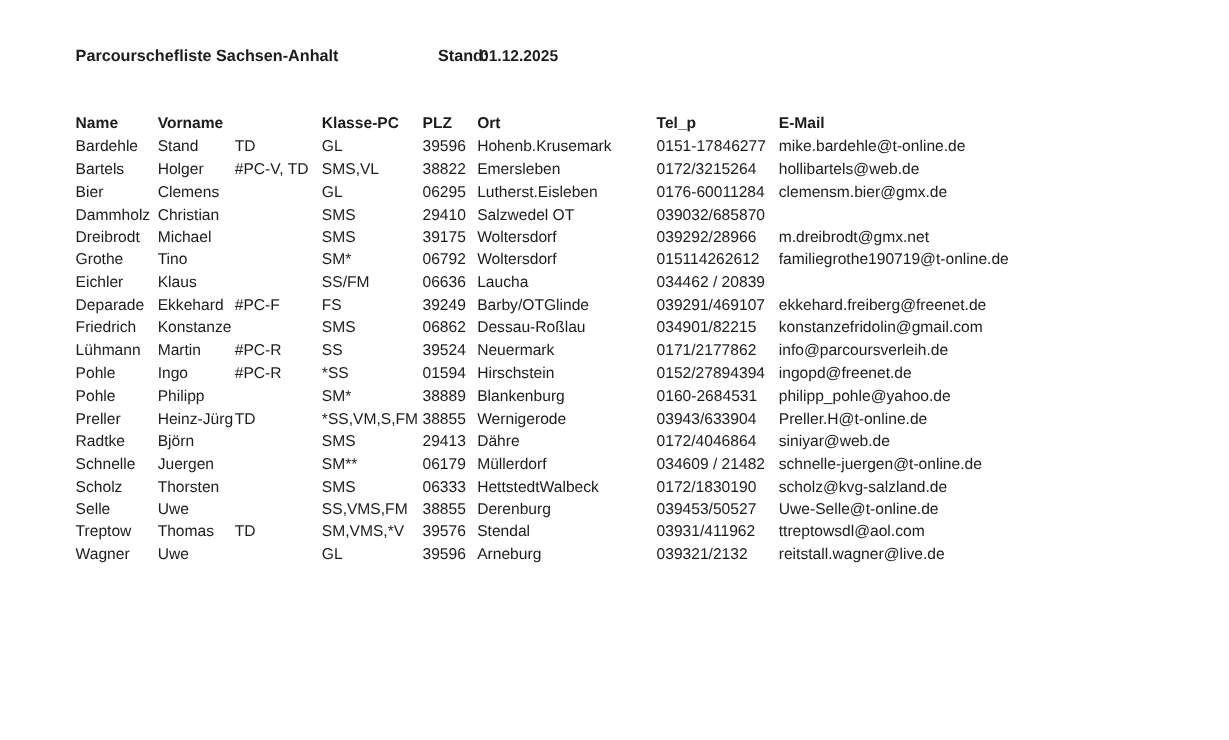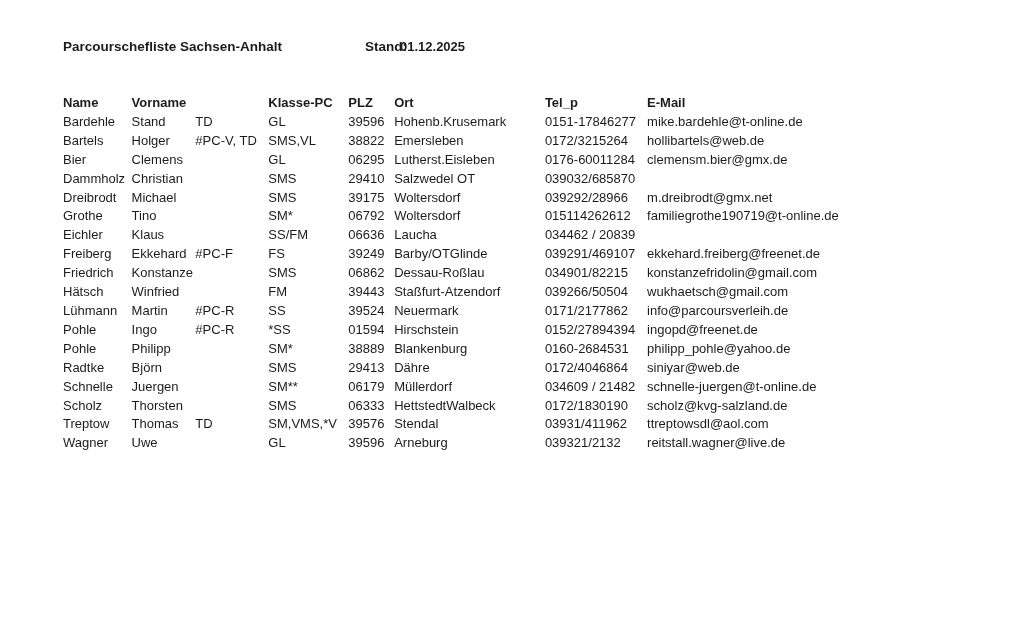--- a/index.html
+++ b/index.html
@@ -167,48 +167,38 @@
           <td>Eichler</td>
           <td>Klaus</td>
           <td></td>
           <td>SS/FM</td>
           <td>06636</td>
           <td>Laucha</td>
           <td>034462 / 20839</td>
           <td></td>
         </tr>
         <tr>
-          <td>Freiberg</td>
+          <td>Deparade</td>
           <td>Ekkehard</td>
           <td>#PC-F</td>
           <td>FS</td>
           <td>39249</td>
           <td>Barby/OTGlinde</td>
           <td>039291/469107</td>
           <td>ekkehard.freiberg@freenet.de</td>
         </tr>
         <tr>
           <td>Friedrich</td>
           <td>Konstanze</td>
           <td></td>
           <td>SMS</td>
           <td>06862</td>
           <td>Dessau-Roßlau</td>
           <td>034901/82215</td>
           <td>konstanzefridolin@gmail.com</td>
-        </tr>
-        <tr>
-          <td>Hätsch</td>
-          <td>Winfried</td>
-          <td></td>
-          <td>FM</td>
-          <td>39443</td>
-          <td>Staßfurt-Atzendorf</td>
-          <td>039266/50504</td>
-          <td>wukhaetsch@gmail.com</td>
         </tr>
         <tr>
           <td>Lühmann</td>
           <td>Martin</td>
           <td>#PC-R</td>
           <td>SS</td>
           <td>39524</td>
           <td>Neuermark</td>
           <td>0171/2177862</td>
           <td>info@parcoursverleih.de</td>
@@ -227,20 +217,30 @@
           <td>Pohle</td>
           <td>Philipp</td>
           <td></td>
           <td>SM*</td>
           <td>38889</td>
           <td>Blankenburg</td>
           <td>0160-2684531</td>
           <td>philipp_pohle@yahoo.de</td>
         </tr>
         <tr>
+          <td>Preller</td>
+          <td>Heinz-Jürg</td>
+          <td>TD</td>
+          <td>*SS,VM,S,FM</td>
+          <td>38855</td>
+          <td>Wernigerode</td>
+          <td>03943/633904</td>
+          <td>Preller.H@t-online.de</td>
+        </tr>
+        <tr>
           <td>Radtke</td>
           <td>Björn</td>
           <td></td>
           <td>SMS</td>
           <td>29413</td>
           <td>Dähre</td>
           <td>0172/4046864</td>
           <td>siniyar@web.de</td>
         </tr>
         <tr>
@@ -255,20 +255,30 @@
         </tr>
         <tr>
           <td>Scholz</td>
           <td>Thorsten</td>
           <td></td>
           <td>SMS</td>
           <td>06333</td>
           <td>HettstedtWalbeck</td>
           <td>0172/1830190</td>
           <td>scholz@kvg-salzland.de</td>
+        </tr>
+        <tr>
+          <td>Selle</td>
+          <td>Uwe</td>
+          <td></td>
+          <td>SS,VMS,FM</td>
+          <td>38855</td>
+          <td>Derenburg</td>
+          <td>039453/50527</td>
+          <td>Uwe-Selle@t-online.de</td>
         </tr>
         <tr>
           <td>Treptow</td>
           <td>Thomas</td>
           <td>TD</td>
           <td>SM,VMS,*V</td>
           <td>39576</td>
           <td>Stendal</td>
           <td>03931/411962</td>
           <td>ttreptowsdl@aol.com</td>

